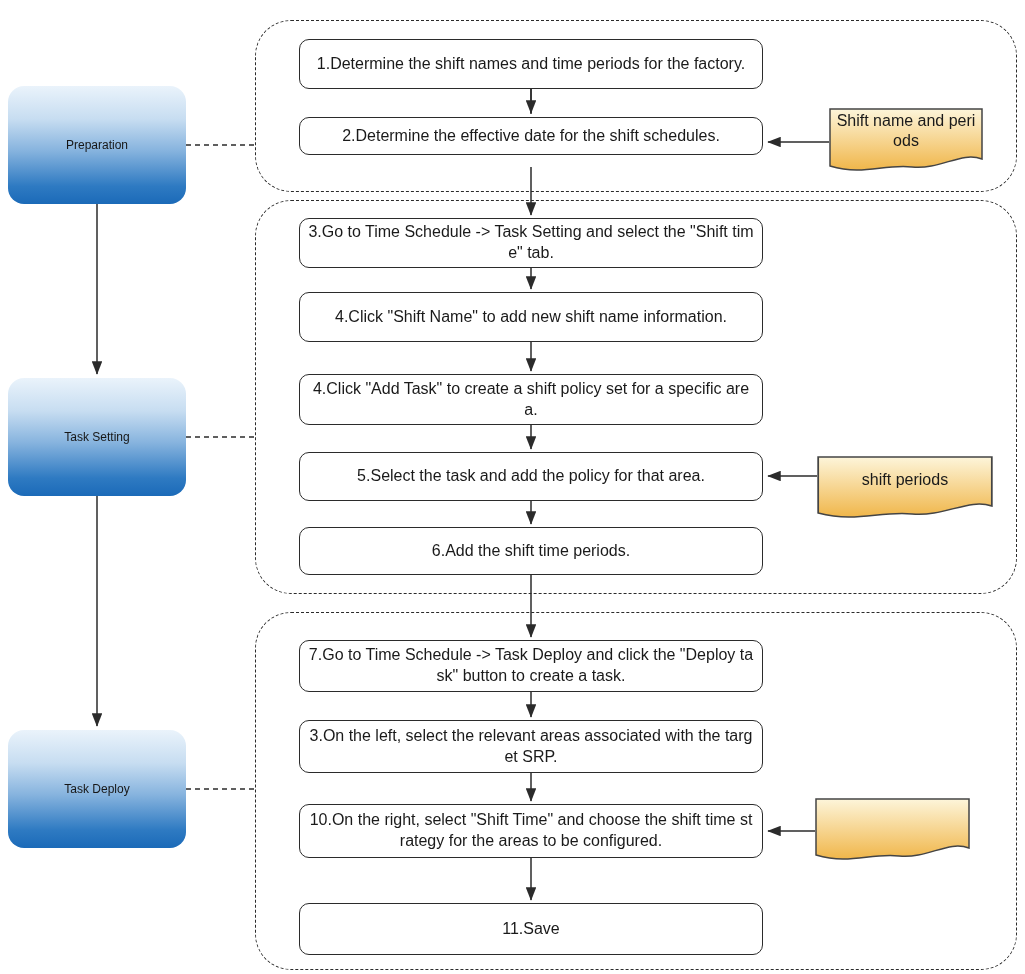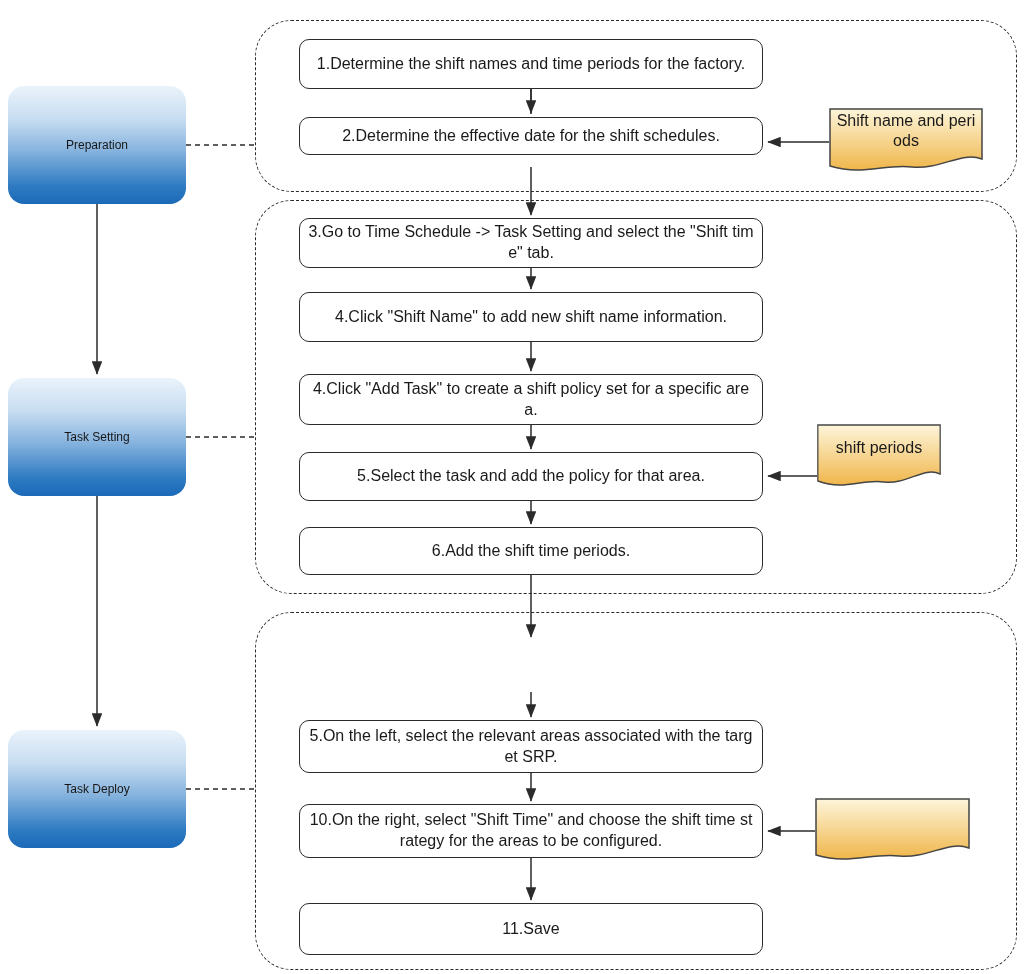--- a/index.html
+++ b/index.html
@@ -89,38 +89,39 @@
 
   <div class="step" style="top:39px;height:50px">1.Determine the shift names and time periods for the factory.</div>
   <div class="step" style="top:117px;height:38px">2.Determine the effective date for the shift schedules.</div>
 
   <div class="step" style="top:218px;height:50px">3.Go to Time Schedule -&gt; Task Setting and select the "Shift time" tab.</div>
   <div class="step" style="top:292px;height:50px">4.Click "Shift Name" to add new shift name information.</div>
   <div class="step" style="top:374px;height:51px">4.Click "Add Task" to create a shift policy set for a specific area.</div>
   <div class="step" style="top:452px;height:49px">5.Select the task and add the policy for that area.</div>
   <div class="step" style="top:527px;height:48px">6.Add the shift time periods.</div>
 
-  <div class="step" style="top:720px;height:53px">5.On the left, select the relevant areas associated with the target SRP.</div>
+  <div class="step" style="top:640px;height:52px">7.Go to Time Schedule -&gt; Task Deploy and click the "Deploy task" button to create a task.</div>
+  <div class="step" style="top:720px;height:53px">3.On the left, select the relevant areas associated with the target SRP.</div>
   <div class="step" style="top:804px;height:54px">10.On the right, select "Shift Time" and choose the shift time strategy for the areas to be configured.</div>
   <div class="step" style="top:903px;height:52px">11.Save</div>
 
   <div class="doc" style="left:829px;top:108px;width:154px;height:68px">
     <svg viewBox="0 0 154 68" preserveAspectRatio="none">
       <defs>
         <linearGradient id="docGrad1" x1="0" y1="0" x2="0" y2="1">
           <stop offset="0" stop-color="#fdf5da"></stop>
             <stop offset="1" stop-color="#f0b64a"></stop>
         </linearGradient>
       </defs>
       <path d="M1,1 L153,1 L153,51 C132,43 112,62 83,59 C53,56 35,68 1,58 Z" fill="url(#docGrad1)" stroke="#444444" stroke-width="1.5"></path>
     </svg>
     <div class="doc-label">Shift name and periods</div>
   </div>
 
-  <div class="doc" style="left:817px;top:424px;width:124px;height:67px">
+  <div class="doc" style="left:817px;top:456px;width:176px;height:67px">
     <svg viewBox="0 0 150 67" preserveAspectRatio="none">
       <defs>
         <linearGradient id="docGrad2" x1="0" y1="0" x2="0" y2="1">
           <stop offset="0" stop-color="#fdf5da"></stop>
             <stop offset="1" stop-color="#f0b64a"></stop>
         </linearGradient>
       </defs>
       <path d="M1,1 L149,1 L149,50 C129,42 109,61 81,58 C52,55 34,67 1,57 Z" fill="url(#docGrad2)" stroke="#444444" stroke-width="1.5"></path>
     </svg>
     <div class="doc-label" style="top:14px">shift periods</div>

